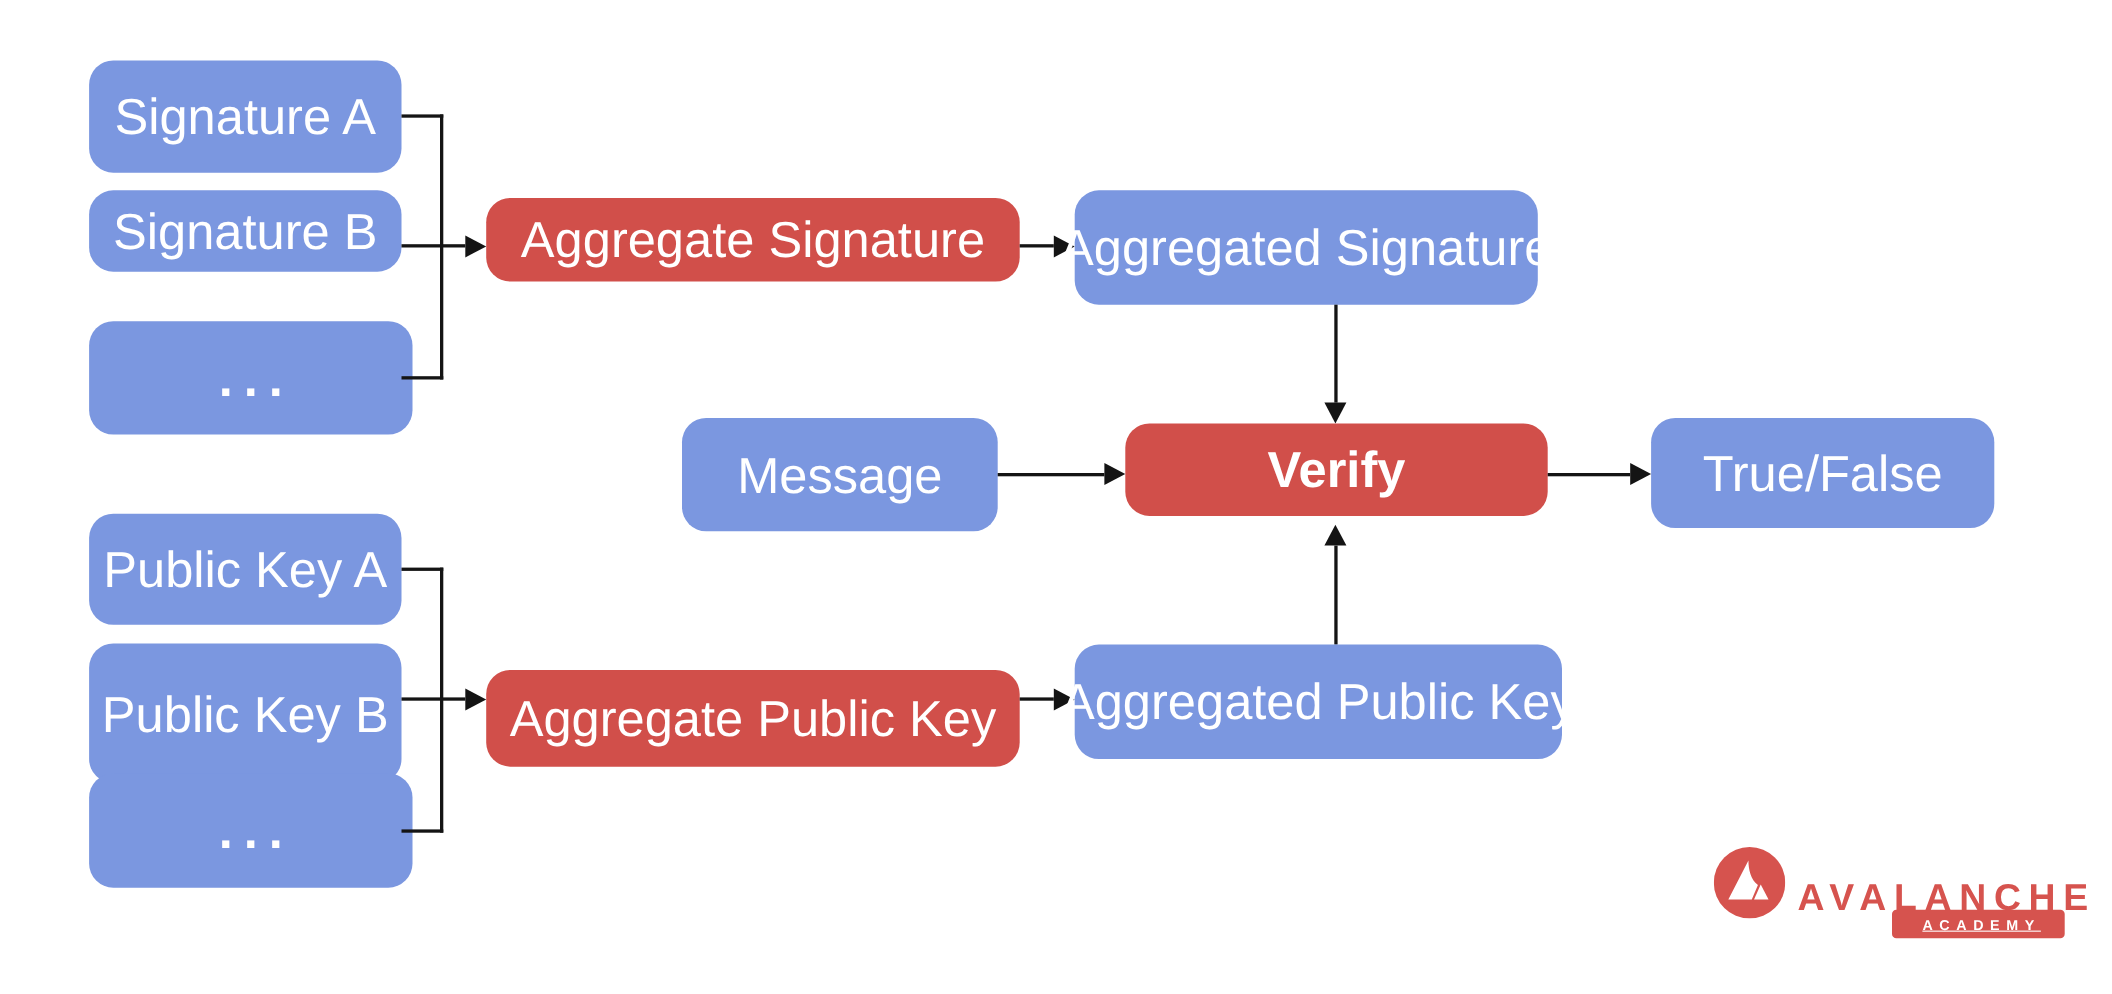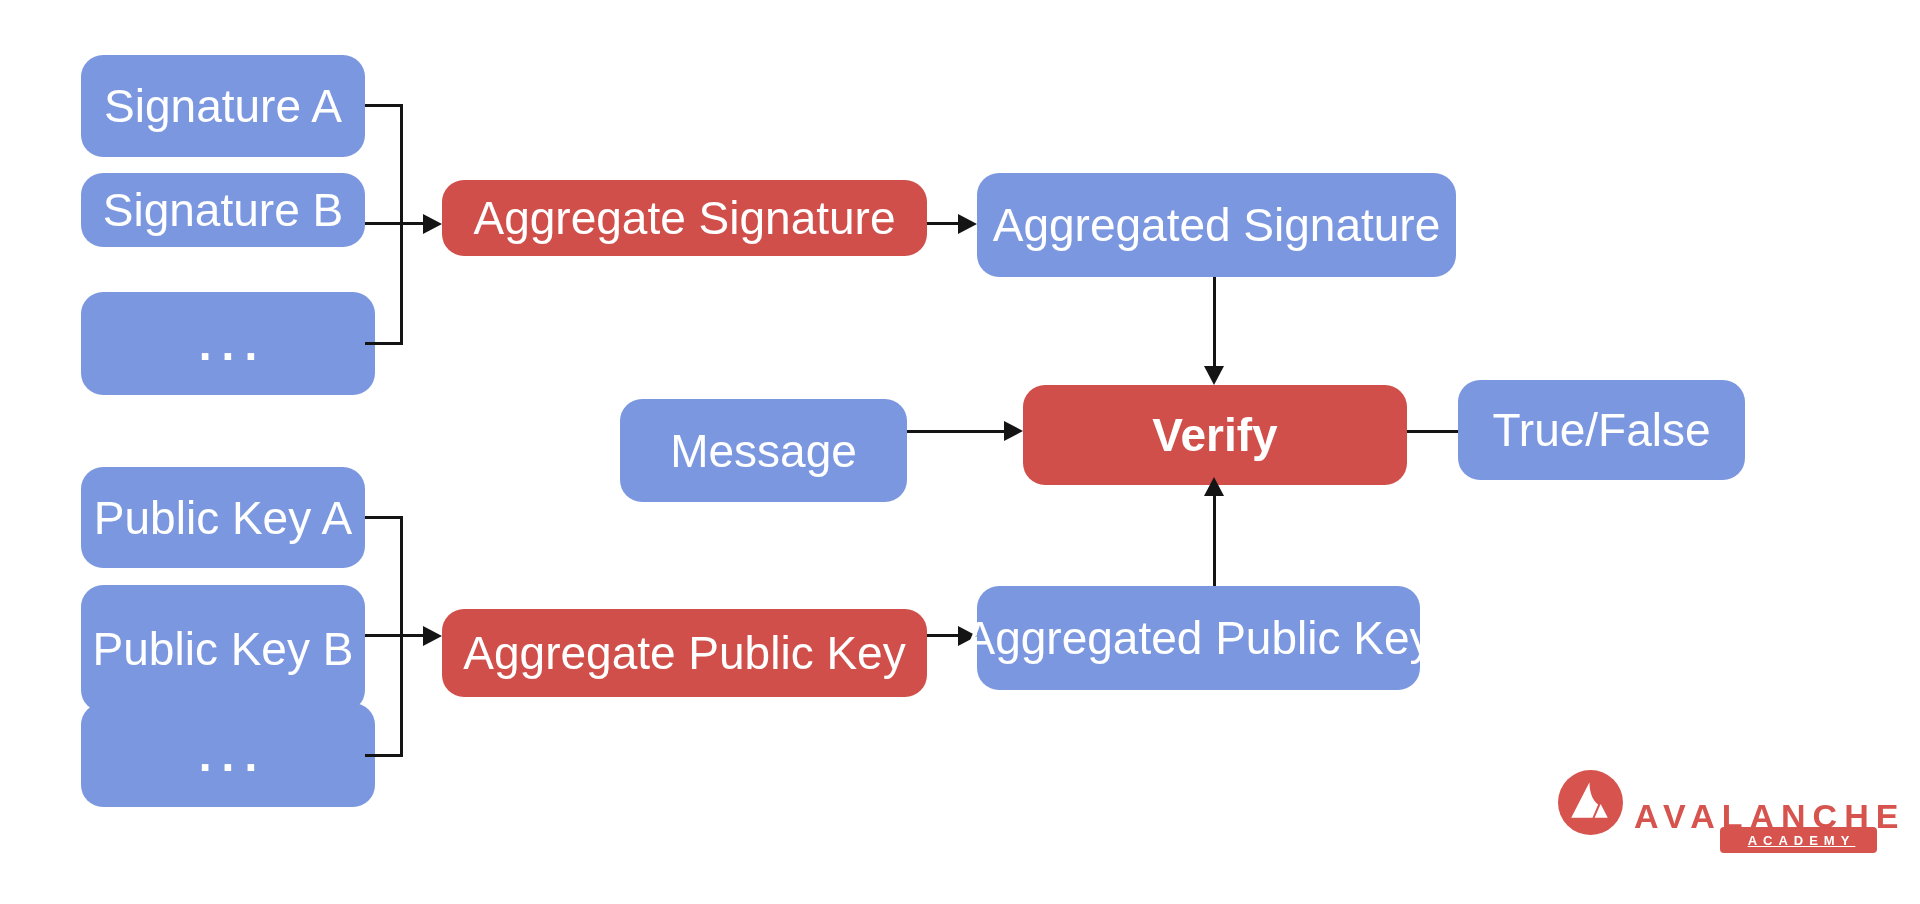--- a/index.html
+++ b/index.html
@@ -30,24 +30,24 @@
   }
   .node.blue{background:var(--box-blue);}
   .node.red{background:var(--box-red);}
   .node.bold{font-weight:700;}
   .node.dots{font-weight:700;letter-spacing:10px;padding-left:10px;}
 
   .n-sig-a   {left:81px;  top:55px;  width:284px; height:102px;}
   .n-sig-b   {left:81px;  top:173px; width:284px; height:74px;}
   .n-sig-more{left:81px;  top:292px; width:284px; height:103px;}
   .n-agg-sig {left:442px; top:180px; width:485px; height:76px;}
-  .n-aggd-sig{left:977px; top:173px; width:479px; height:104px;}
-  .n-msg     {left:620px; top:380px; width:287px; height:103px;margin-top:19px;}
-  .n-verify  {left:1023px;top:385px; width:384px; height:100px;}
-  .n-tf      {left:1458px;top:380px; width:287px; height:100px;}
+  .n-aggd-sig{left:977px; top:173px; width:421px; height:104px;}
+  .n-msg     {left:620px; top:380px; width:287px; height:103px;}
+  .n-verify  {left:1023px;top:385px; width:384px; height:84px;}
+  .n-tf      {left:1501px;top:380px; width:312px; height:100px;}
   .n-pk-a    {left:81px;  top:467px; width:284px; height:101px;}
   .n-pk-b    {left:81px;  top:585px; width:284px; height:127px;}
   .n-pk-more {left:81px;  top:703px; width:284px; height:104px;}
   .n-agg-pk  {left:442px; top:593px; width:485px; height:88px;margin-top:16px;}
   .n-aggd-pk {left:977px; top:586px; width:443px; height:104px;}
 
   
   .line{position:absolute;background:var(--line-black);}
   .head{position:absolute;width:0;height:0;}
   .head.right{border-top:10px solid transparent;border-bottom:10px solid transparent;border-left:19px solid var(--line-black);}

